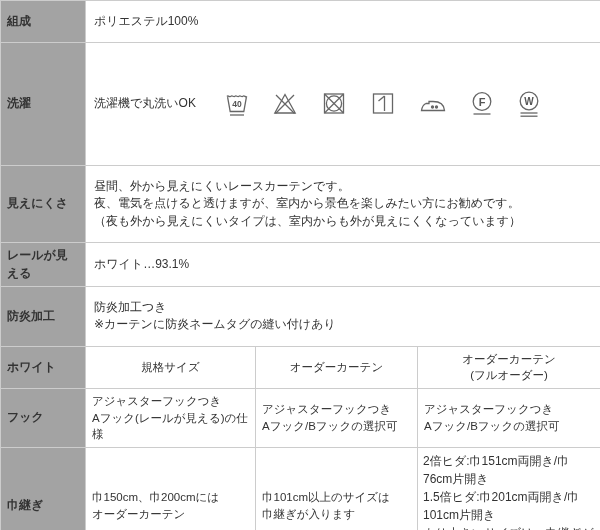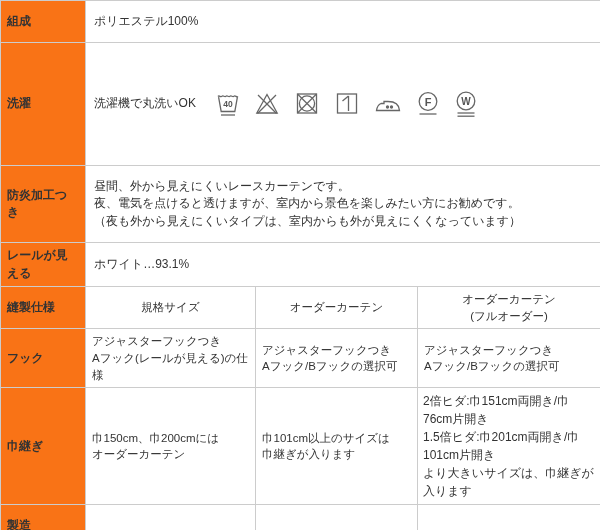--- a/index.html
+++ b/index.html
@@ -3,29 +3,29 @@
 <meta charset="utf-8">
 <style>
   html,body { margin:0; padding:0; background:#ffffff;
     font-family:"Liberation Sans","DejaVu Sans",sans-serif; color:#333; }
   .wrap { width:600px; }
   table.spec { border-collapse:collapse; width:600px; table-layout:fixed;
     font-size:12px; }
   .spec th, .spec td { border:1px solid #cccccc; padding:12px 8px;
     vertical-align:middle; text-align:left; line-height:1.45;
     white-space:pre-line; overflow:hidden; }
-  .spec th { background:#f97316; font-weight:bold; font-size:12px;
+  .spec th { background:#a3a3a3; font-weight:bold; font-size:12px;
     padding:4px 6px; color:#333; }
   .spec td.colhead { text-align:center; }
   .spec td.c3 { font-size:11.5px; padding:4px 6px; }
   .spec td.small { font-size:12px; padding:4px 5px; line-height:1.5; }
   tr.h28{height:28px} tr.h34{height:34px} tr.h56{height:56px}
   tr.h35{height:35px} tr.h38{height:38px} tr.h37{height:37px}
   tr.h45{height:45px} tr.h30{height:30px}
-  .washrow { display:flex; align-items:center; gap:14px; }
+  .washrow { display:flex; align-items:center; gap:23px; }
   .washrow .wtext { margin-right:6px; white-space:nowrap; }
   .care-icon { flex:0 0 auto;text-decoration:underline; }
   .care-icon svg { display:block; stroke:#666; fill:none; stroke-width:1.3; }
   .care-icon text { fill:#555; stroke:none; font-family:"Liberation Sans",sans-serif; }
 </style>
 </head>
 <body>
 
 <div class="wrap">
 <table class="spec">
@@ -97,34 +97,39 @@
             <text x="12" y="14.8" font-size="10" text-anchor="middle" font-weight="bold">W</text>
             <line x1="3.5" y1="23" x2="20.5" y2="23"></line>
             <line x1="3.5" y1="26.2" x2="20.5" y2="26.2"></line>
           </svg>
         </span>
       </div>
     </td>
   </tr>
 
   <tr class="h56">
-    <th>防炎加工つき</th>
+    <th>見えにくさ</th>
     <td colspan="3">昼間、外から見えにくいレースカーテンです。
 夜、電気を点けると透けますが、室内から景色を楽しみたい方にお勧めです。
 （夜も外から見えにくいタイプは、室内からも外が見えにくくなっています）</td>
   </tr>
 
   <tr class="h28">
     <th>レールが見える</th>
     <td colspan="3">ホワイト…93.1%</td>
   </tr>
 
+  <tr class="h34">
+    <th>防炎加工</th>
+    <td colspan="3">防炎加工つき
+※カーテンに防炎ネームタグの縫い付けあり</td>
+  </tr>
 
   <tr class="h35">
-    <th>縫製仕様</th>
+    <th>ホワイト</th>
     <td class="colhead c3">規格サイズ</td>
     <td class="colhead c3">オーダーカーテン</td>
     <td class="colhead c3">オーダーカーテン
 (フルオーダー)</td>
   </tr>
 
   <tr class="h38">
     <th>フック</th>
     <td class="c3">アジャスターフックつき
 Aフック(レールが見える)の仕様</td>

